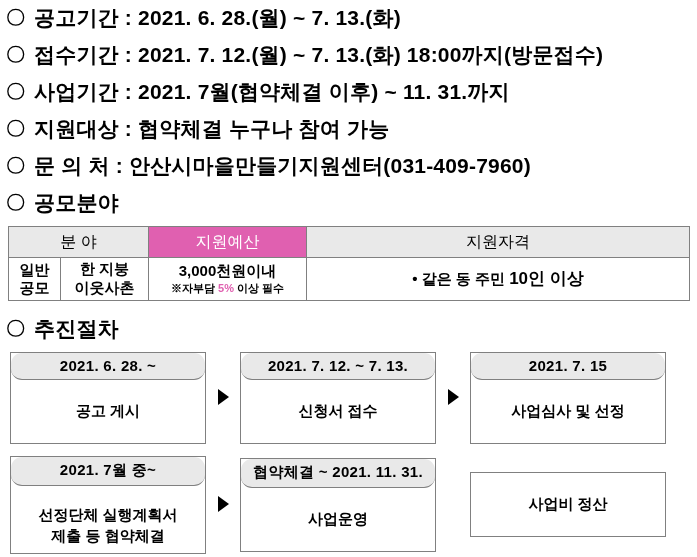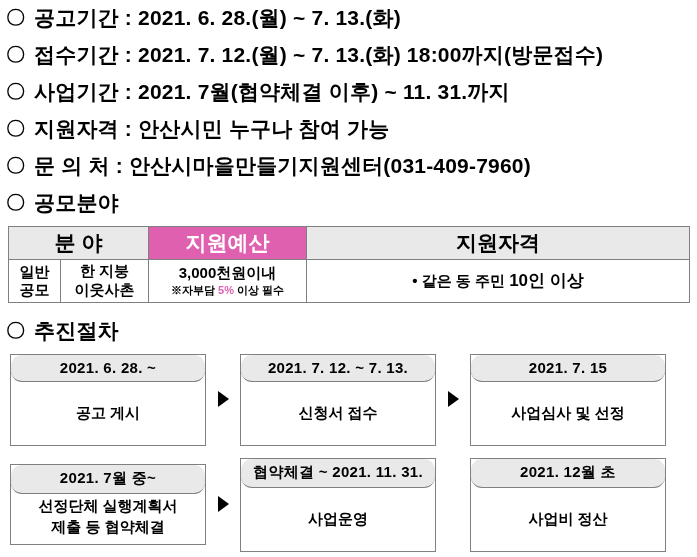--- a/index.html
+++ b/index.html
@@ -52,22 +52,22 @@
   }
   .field-table th, .field-table td {
     border: 1px solid #808080;
     text-align: center;
     vertical-align: middle;
     font-size: 15px;
     padding: 2px 3px;
   }
   .field-table thead th {
     background: #e9e9e9;
-    font-weight: bold;
-    font-size: 21px;
+    font-weight: normal;
+    font-size: 16px;
     height: 26px;
   }
   .field-table thead th.budget {
     background: #e060b0;
     color: #ffffff;
   }
   .col-cat { width: 52px; }
   .col-field { width: 88px; }
   .col-budget { width: 158px; }
   .col-qual { width: 383px; }
@@ -132,21 +132,21 @@
   }
   .flow-box .body {
     text-align: center;
     font-size: 15px;
     font-weight: bold;
     padding: 20px 0 15px 0;
     line-height: 1.4;
     min-height: 28px;
   }
   .flow-box .body.two-line {
-    padding: 1px 0 7px 0;
+    padding: 18px 0 7px 0;
   }
   .arrow {
     width: 34px;
     text-align: center;
     font-size: 15px;
     color: #000;
     line-height: 1;
   }
   .arrow-tri {
     display: inline-block;
@@ -176,21 +176,21 @@
       <span class="bullet-text sm">(방문접수)</span>
     </div>
 
     <div class="bullet-line">
       <span class="bullet-mark">〇</span>
       <span class="bullet-text">사업기간 : 2021. 7월(협약체결 이후) ~ 11. 31.까지</span>
     </div>
 
     <div class="bullet-line">
       <span class="bullet-mark">〇</span>
-      <span class="bullet-text">지원자격 : 안산시민 누구나 참여 가능</span>
+      <span class="bullet-text">지원대상 : 협약체결 누구나 참여 가능</span>
     </div>
 
     <div class="bullet-line">
       <span class="bullet-mark">〇</span>
       <span class="bullet-text">문 의 처 : 안산시마을만들기지원센터(031-409-7960)</span>
     </div>
 
     <div class="bullet-line">
       <span class="bullet-mark">〇</span>
       <span class="bullet-text">공모분야</span>
@@ -265,20 +265,19 @@
           <div>제출 등 협약체결</div>
         </div>
       </div>
       <div class="arrow"><span class="arrow-tri"></span></div>
       <div class="flow-box">
         <div class="head">협약체결 ~ 2021. 11. 31.</div>
         <div class="body">사업운영</div>
       </div>
       <div class="arrow spacer"></div>
       <div class="flow-box">
-        <div class="head">2021. 12월 초</div>
         <div class="body">사업비 정산</div>
       </div>
     </div>
 
   </div>
 
 </div>
 
 </body></html>

